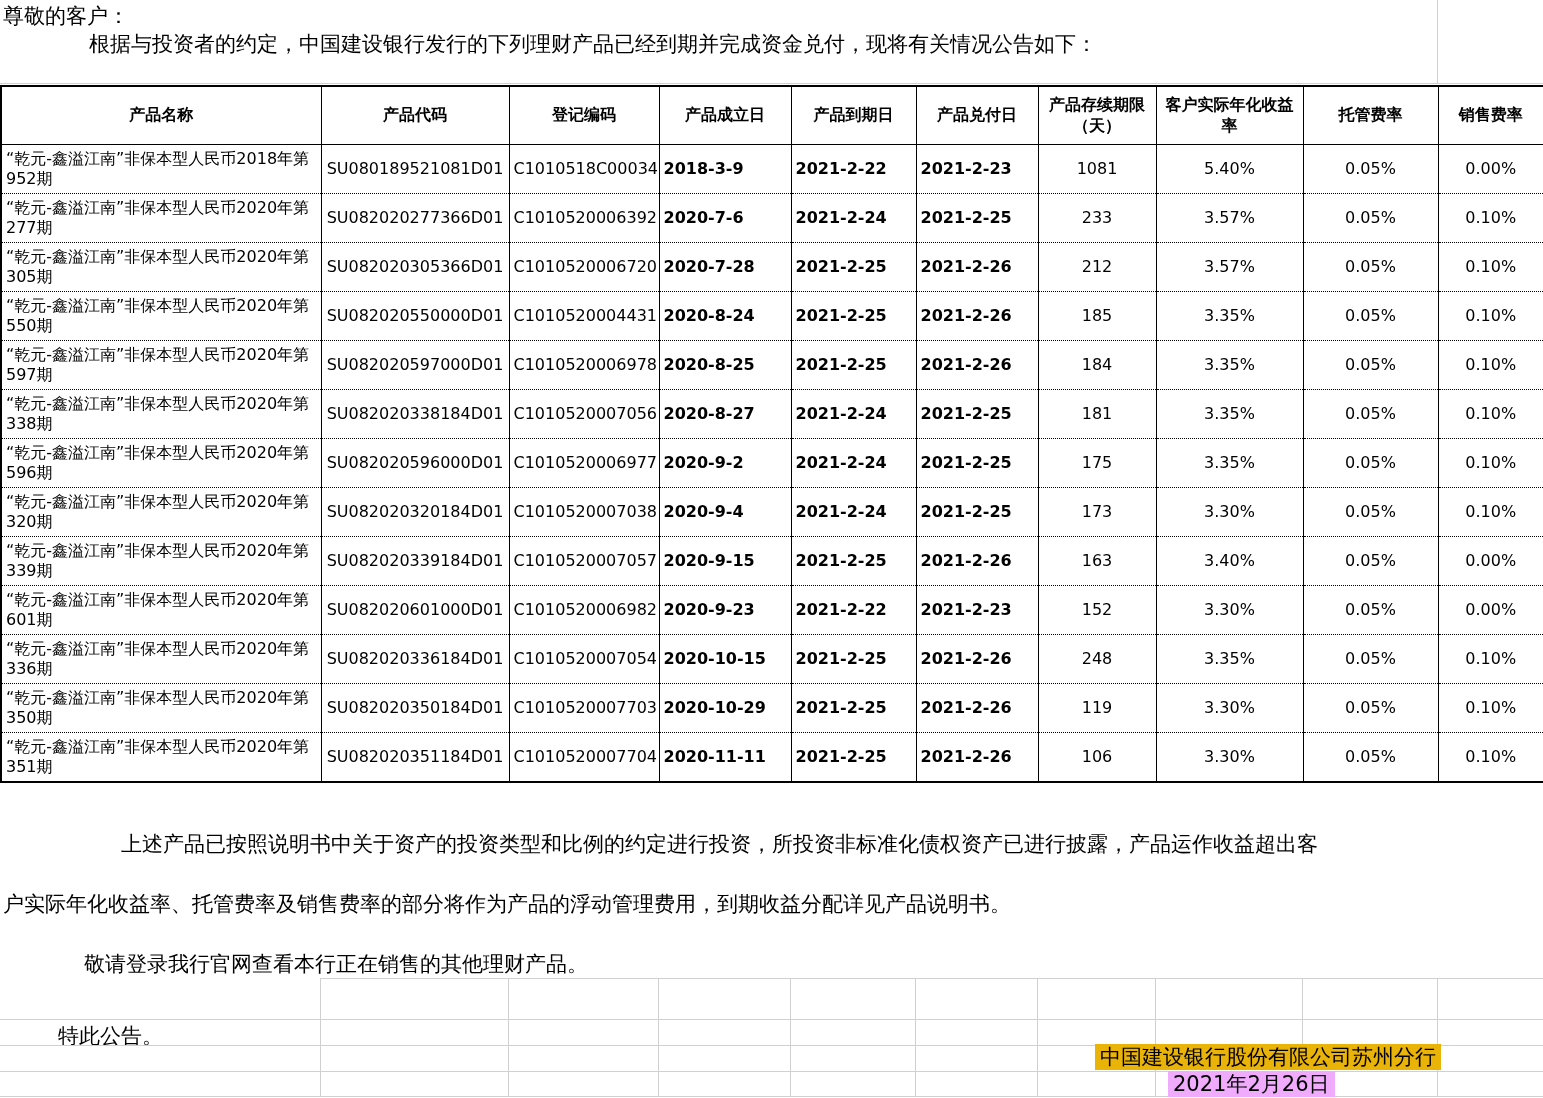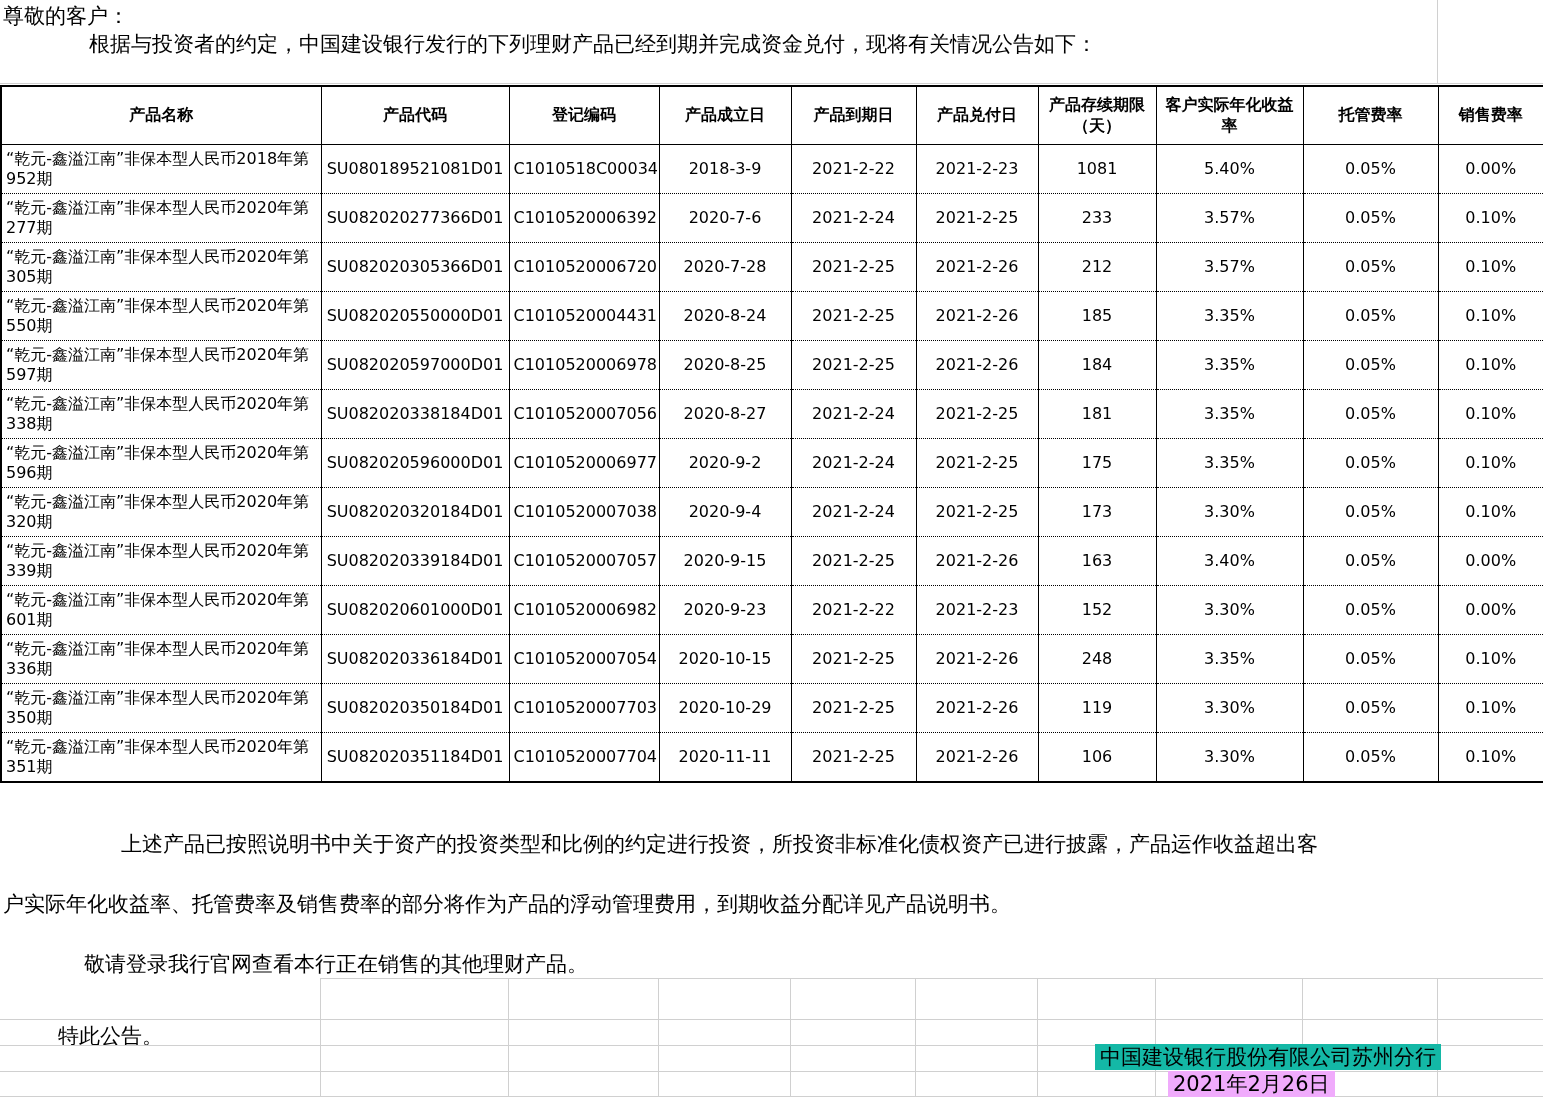--- a/index.html
+++ b/index.html
@@ -7,21 +7,21 @@
     position:relative;width:1543px;height:1098px;background:#ffffff;
     font-family:"DejaVu Sans",sans-serif;color:#000;overflow:hidden;
   }
   .txt{position:absolute;font-size:21px;white-space:nowrap;line-height:1.25;}
   .greeting{left:3px;top:3px;}
   .intro{left:46px;top:31px;margin-left:43px;}
   .note1{left:121px;top:831px;text-align:right;}
   .note2{left:3px;top:891px;}
   .note3{left:84px;top:951px;}
   .note4{left:58px;top:986px;margin-top:37px;}
-  .sig-issuer{left:1095px;top:1044px;background:#14b8a6;padding:0 5px;z-index:3;}
+  .sig-issuer{left:1095px;top:1044px;background:#eab308;padding:0 5px;z-index:3;}
   .sig-date{left:1168px;top:1071px;background:#f0abfc;padding:0 5px;z-index:3;}
 
   
   .gl{position:absolute;background:#d0d0d0;z-index:1;}
 
   
   table.products{
     position:absolute;left:0;top:85px;width:1543px;z-index:2;
     border-collapse:collapse;table-layout:fixed;font-size:16px;background:#fff;
   }
@@ -32,21 +32,21 @@
   }
   table.products td{
     border-left:1px solid #000;border-right:1px solid #000;
     border-top:1px dotted #000;border-bottom:1px dotted #000;
     height:48px;vertical-align:middle;padding:0 4px;line-height:1.25;
     white-space:nowrap;overflow:hidden;
   }
   table.products td.wrap{white-space:normal;}
   .c-left{text-align:left;}
   .c-center{text-align:center;}
-  .c-right{text-align:center;}
+  .c-right{text-align:left;font-weight:bold;}
 </style>
 </head>
 <body>
 
 <div class="sheet">
 
   <div class="gl" style="left:1437px;top:0;width:1px;height:83px;"></div>
   <div class="gl" style="left:0;top:83px;width:1543px;height:1px;"></div>
 
   <div class="gl" style="left:320px;top:978px;width:1223px;height:1px;"></div>

